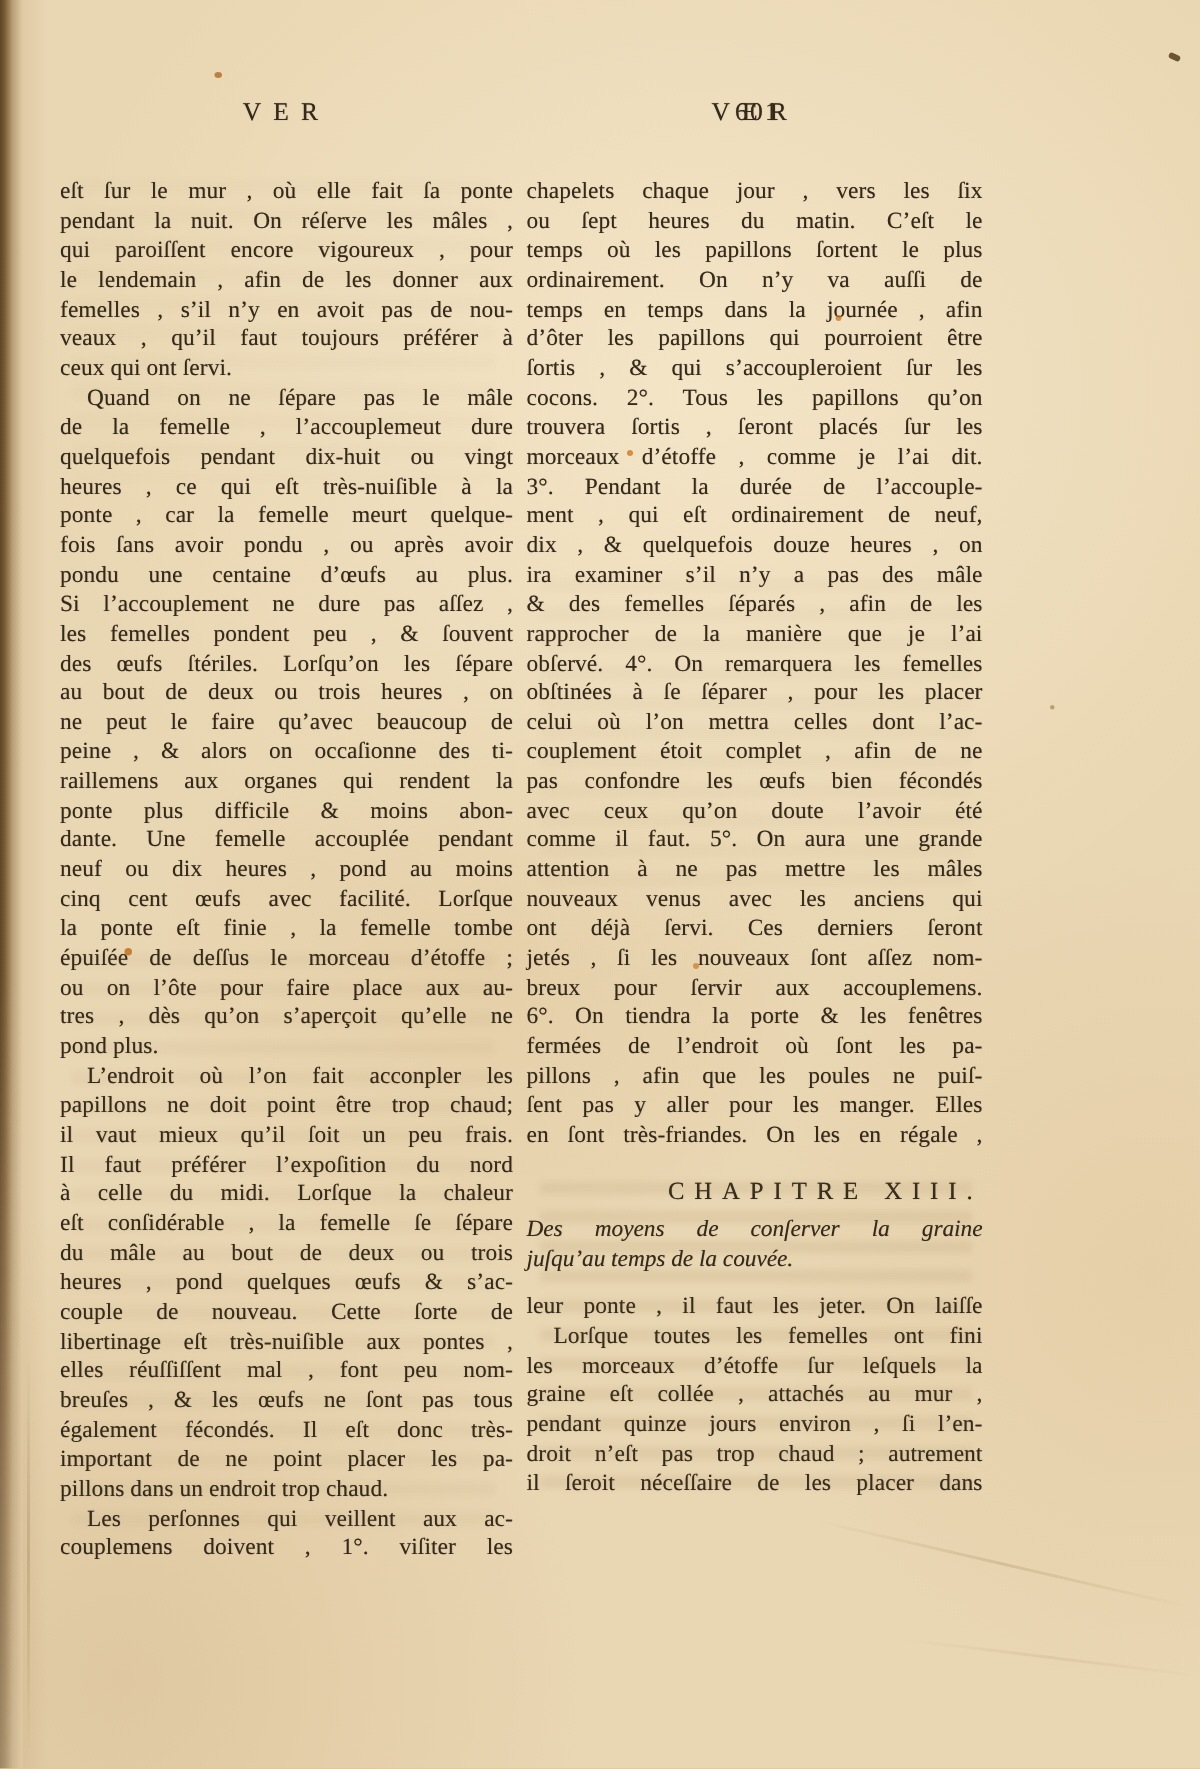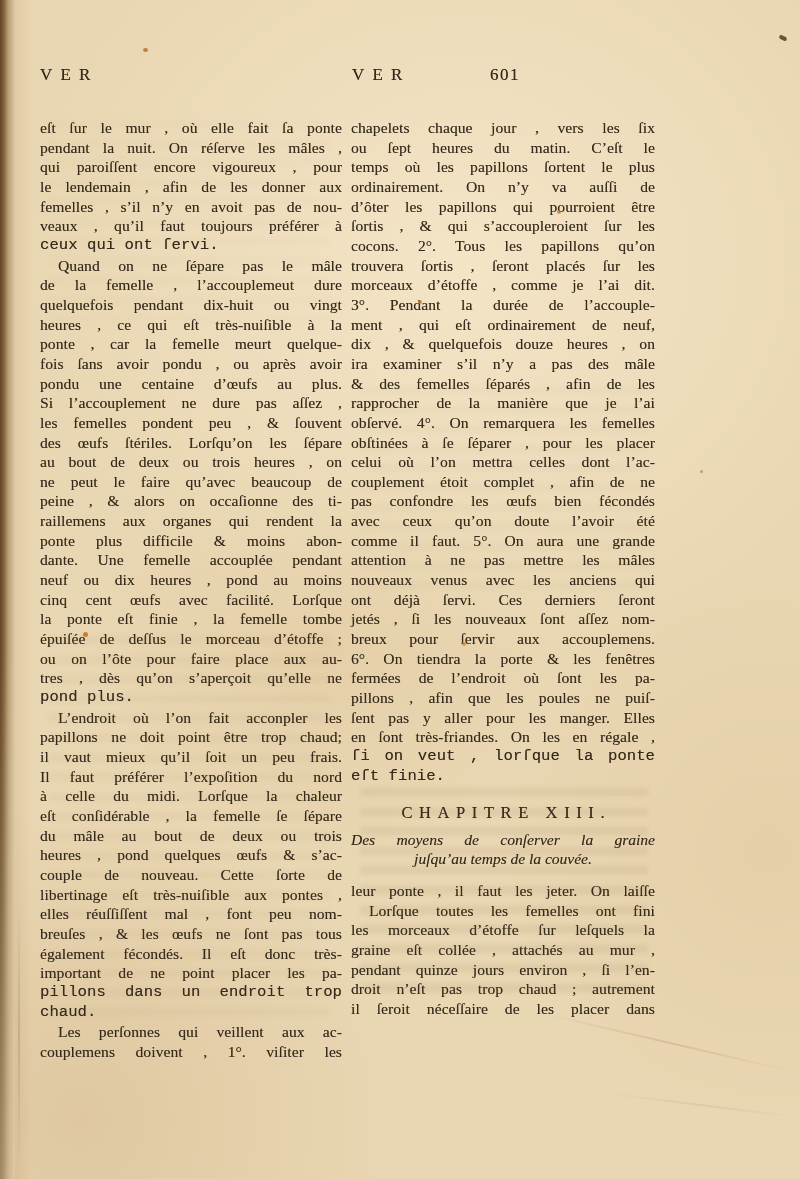--- a/index.html
+++ b/index.html
@@ -28,57 +28,57 @@
     content:""; position:absolute; inset:0;
     background:linear-gradient(180deg, rgba(233,214,178,0) 0%, rgba(233,214,178,0) 55%, rgba(233,214,178,0.45) 100%);
   }
 
   
   .rh, .pageno {
     position:absolute; top:64px; height:22px;
     font-size:17px; line-height:22px;
     text-shadow:0 0 0.6px rgba(52,41,26,0.6);
   }
-  .rh { letter-spacing:0.48em; text-align:left; }
+  .rh { letter-spacing:0.48em; text-align:center; }
   .rh-left  { left:40px;  width:302px; }
   .rh-right { left:352px; width:303px; }
   .pageno   { left:352px; width:306px; text-align:center; letter-spacing:0.09em; }
 
   
   .col {
     position:absolute; top:94px;
     font-size:15.5px; line-height:19.65px;
     text-shadow:0.2px 0.2px 0.5px rgba(52,41,26,0.45);
     margin-top:24px;
   }
   .col-left  { left:40px;  width:302px; }
   .col-right { left:351px; width:304px; }
 
   .line {
     text-align:justify;
     text-align-last:justify;
     letter-spacing:0.1px;
     min-height:19.65px;
   }
-  .line.end    { text-align-last:left;font-family:Liberation Mono, monospace; }
+  .line.end    { text-align-last:left; }
   .line.indent { text-indent:18px; }
 
   .chapter-heading {
     margin-top:17px; margin-bottom:7px;
-    text-align:center;
+    text-align:right;
     font-size:16.5px; letter-spacing:0.40em;
     padding-left:0.40em; 
     text-shadow:0 0 0.6px rgba(52,41,26,0.6);
   }
   .chapter-subtitle {
     font-style:italic; font-size:15.5px; line-height:19.5px;
     margin-bottom:12px;
   }
   .sub-line-1 { text-align:justify; text-align-last:justify; }
-  .sub-line-2 { text-align:center; }
+  .sub-line-2 { text-align:left; }
 
   
   .ghost {
     position:absolute;
     background:repeating-linear-gradient(180deg,
       rgba(125,98,60,0.13) 0px, rgba(125,98,60,0.13) 8px,
       rgba(125,98,60,0) 8px, rgba(125,98,60,0) 19.6px);
     filter:blur(2.6px);
     pointer-events:none;
   }
@@ -166,20 +166,21 @@
       <div class="line indent">Les perſonnes qui veillent aux ac-</div>
       <div class="line">couplemens doivent , 1°. viſiter les</div>
     </div>
 
   <div class="col col-right">
     <div>
         <div class="line">chapelets chaque jour , vers les ſix</div>
         <div class="line">ou ſept heures du matin. C’eſt le</div>
         <div class="line">temps où les papillons ſortent le plus</div>
         <div class="line">ordinairement. On n’y va auſſi de</div>
+        <div class="line">temps en temps dans la journée , afin</div>
         <div class="line">d’ôter les papillons qui pourroient être</div>
         <div class="line">ſortis , &amp; qui s’accoupleroient ſur les</div>
         <div class="line">cocons. 2°. Tous les papillons qu’on</div>
         <div class="line">trouvera ſortis , ſeront placés ſur les</div>
         <div class="line">morceaux d’étoffe , comme je l’ai dit.</div>
         <div class="line">3°. Pendant la durée de l’accouple-</div>
         <div class="line">ment , qui eſt ordinairement de neuf,</div>
         <div class="line">dix , &amp; quelquefois douze heures , on</div>
         <div class="line">ira examiner s’il n’y a pas des mâle</div>
         <div class="line">&amp; des femelles ſéparés , afin de les</div>
@@ -194,21 +195,20 @@
         <div class="line">attention à ne pas mettre les mâles</div>
         <div class="line">nouveaux venus avec les anciens qui</div>
         <div class="line">ont déjà ſervi. Ces derniers ſeront</div>
         <div class="line">jetés , ſi les nouveaux ſont aſſez nom-</div>
         <div class="line">breux pour ſervir aux accouplemens.</div>
         <div class="line">6°. On tiendra la porte &amp; les fenêtres</div>
         <div class="line">fermées de l’endroit où ſont les pa-</div>
         <div class="line">pillons , afin que les poules ne puiſ-</div>
         <div class="line">ſent pas y aller pour les manger. Elles</div>
         <div class="line">en ſont très-friandes. On les en régale ,</div>
-        <div class="line end">ſi on veut , lorſque la ponte eſt finie.</div>
       </div>
 
     <div class="chapter-heading">CHAPITRE XIII.</div>
 
     <div class="chapter-subtitle">
       <div class="sub-line-1">Des moyens de conſerver la graine</div>
       <div class="sub-line-2">juſqu’au temps de la couvée.</div>
     </div>
 
     <div>

